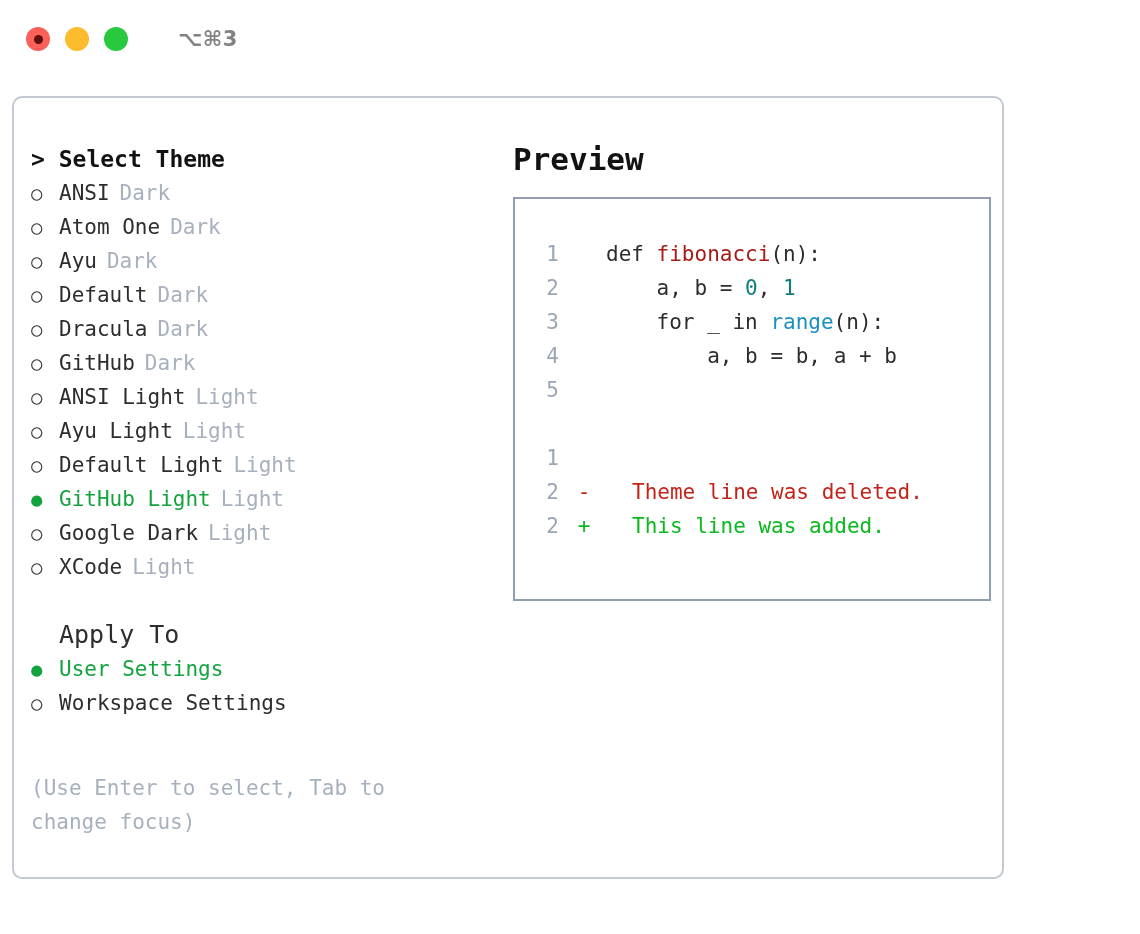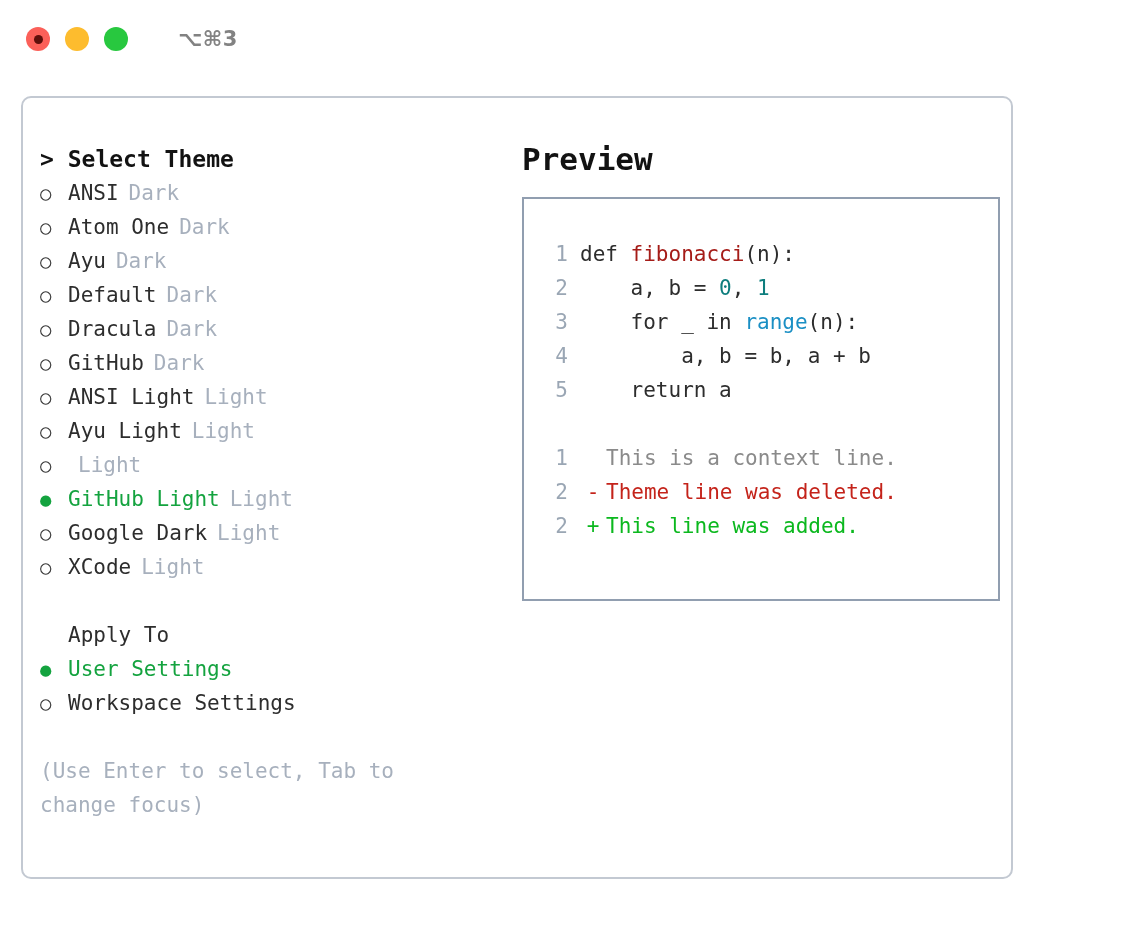--- a/index.html
+++ b/index.html
@@ -47,21 +47,21 @@
     font-size: 21px;
     font-weight: bold;
     color: #828282;
     letter-spacing: 0.5px;
     font-family: "DejaVu Sans", "Liberation Sans", sans-serif;
   }
 
   
   .panel {
     position: absolute;
-    left: 21px; top: 96px;
+    left: 12px; top: 96px;
     width: 992px; height: 783px;
     border: 2px solid #c3c9d2;
     border-radius: 10px;
     background: #ffffff;
   }
 
   .panel-inner {
     position: relative;
     width: 100%; height: 100%;
     padding: 44px 0 0 17px;
@@ -103,28 +103,28 @@
     color: #a7b0bd;
     margin-left: 10px;
     text-align: center;
   }
 
   .section-gap { height: 34px; }
 
   .apply-head {
     display: flex;
     line-height: 34px;
-    font-size: 21px;
+    font-size: 25px;
     color: #2d2d2d;
     white-space: pre;
   }
   .apply-head .marker { flex: 0 0 28px; width: 28px; color: transparent; }
 
   .hint {
-    margin-top: 34px;
+    margin-top: 51px;
     font-size: 21px;
     line-height: 34px;
     color: #a7b0bd;
     max-width: 415px;
     white-space: pre-wrap;
   }
 
   
   .right-col {
     flex: 1 1 auto;
@@ -159,21 +159,21 @@
     width: 26px;
     text-align: right;
     color: #9aa6b4;
     margin-right: 12px;
   }
   .gutter {
     flex: 0 0 26px;
     width: 26px;
     text-align: center;
   }
-  .code-txt { white-space: pre; }
+  .code-txt { white-space: pre; margin-left: 35px; }
 
   .tok-fn   { color: #a51c18; }
   .tok-num  { color: #0d7d7d; }
   .tok-call { color: #1a8fc4; }
   .tok-var  { }
   .tok-plain{ color: #2d2d2d; }
 
   .diff-gap { height: 34px; }
   .diff-ctx  { color: #8a8a8a; }
   .diff-del  { color: #c4231a; }
@@ -206,21 +206,21 @@
 
         <div id="theme-list">
             <div class="opt"><span class="marker">○</span><span class="name">ANSI</span><span class="tag">Dark</span></div>
             <div class="opt"><span class="marker">○</span><span class="name">Atom One</span><span class="tag">Dark</span></div>
             <div class="opt"><span class="marker">○</span><span class="name">Ayu</span><span class="tag">Dark</span></div>
             <div class="opt"><span class="marker">○</span><span class="name">Default</span><span class="tag">Dark</span></div>
             <div class="opt"><span class="marker">○</span><span class="name">Dracula</span><span class="tag">Dark</span></div>
             <div class="opt"><span class="marker">○</span><span class="name">GitHub</span><span class="tag">Dark</span></div>
             <div class="opt"><span class="marker">○</span><span class="name">ANSI Light</span><span class="tag">Light</span></div>
             <div class="opt"><span class="marker">○</span><span class="name">Ayu Light</span><span class="tag">Light</span></div>
-            <div class="opt"><span class="marker">○</span><span class="tag">Light</span></div>
+            <div class="opt"><span class="marker">○</span><span class="name">Default Light</span><span class="tag">Light</span></div>
             <div class="opt selected"><span class="marker">●</span><span class="name">GitHub Light</span><span class="tag">Light</span></div>
             <div class="opt"><span class="marker">○</span><span class="name">Google Dark</span><span class="tag">Light</span></div>
             <div class="opt"><span class="marker">○</span><span class="name">XCode</span><span class="tag">Light</span></div>
           </div>
 
         <div class="section-gap"></div>
 
         <div class="apply-head">
           <span class="marker">○</span>
           <span>Apply To</span>
@@ -236,25 +236,25 @@
 
       <div class="right-col">
         <div class="preview-head">Preview</div>
 
         <div class="preview-box">
           <div id="code-block">
               <div class="code-line"><span class="ln">1</span><span class="code-txt"><span class="tok-plain">def </span><span class="tok-fn">fibonacci</span><span class="tok-plain">(n):</span></span></div>
               <div class="code-line"><span class="ln">2</span><span class="code-txt"><span class="tok-plain">    </span><span class="tok-var">a, b</span><span class="tok-plain"> = </span><span class="tok-num">0</span><span class="tok-plain">, </span><span class="tok-num">1</span></span></div>
               <div class="code-line"><span class="ln">3</span><span class="code-txt"><span class="tok-plain">    for _ in </span><span class="tok-call">range</span><span class="tok-plain">(n):</span></span></div>
               <div class="code-line"><span class="ln">4</span><span class="code-txt"><span class="tok-plain">        </span><span class="tok-var">a</span><span class="tok-plain">, </span><span class="tok-var">b</span><span class="tok-plain"> = </span><span class="tok-var">b</span><span class="tok-plain">, </span><span class="tok-var">a</span><span class="tok-plain"> + </span><span class="tok-var">b</span></span></div>
-              <div class="code-line"><span class="ln">5</span><span class="code-txt"><span class="tok-plain">    return </span><span class="tok-var">a</span></span></div>
+              <div class="code-line"><span class="ln">5</span></div>
             </div>
           <div class="diff-gap"></div>
           <div id="diff-block">
-              <div class="code-line diff-ctx"><span class="ln">1</span><span class="gutter"> </span><span class="code-txt">This is a context line.</span></div>
+              <div class="code-line diff-ctx"><span class="ln">1</span><span class="gutter"> </span></div>
               <div class="code-line diff-del"><span class="ln">2</span><span class="gutter">-</span><span class="code-txt">Theme line was deleted.</span></div>
               <div class="code-line diff-add"><span class="ln">2</span><span class="gutter">+</span><span class="code-txt">This line was added.</span></div>
             </div>
         </div>
       </div>
 
     </div>
   </div>
 </div>
 

